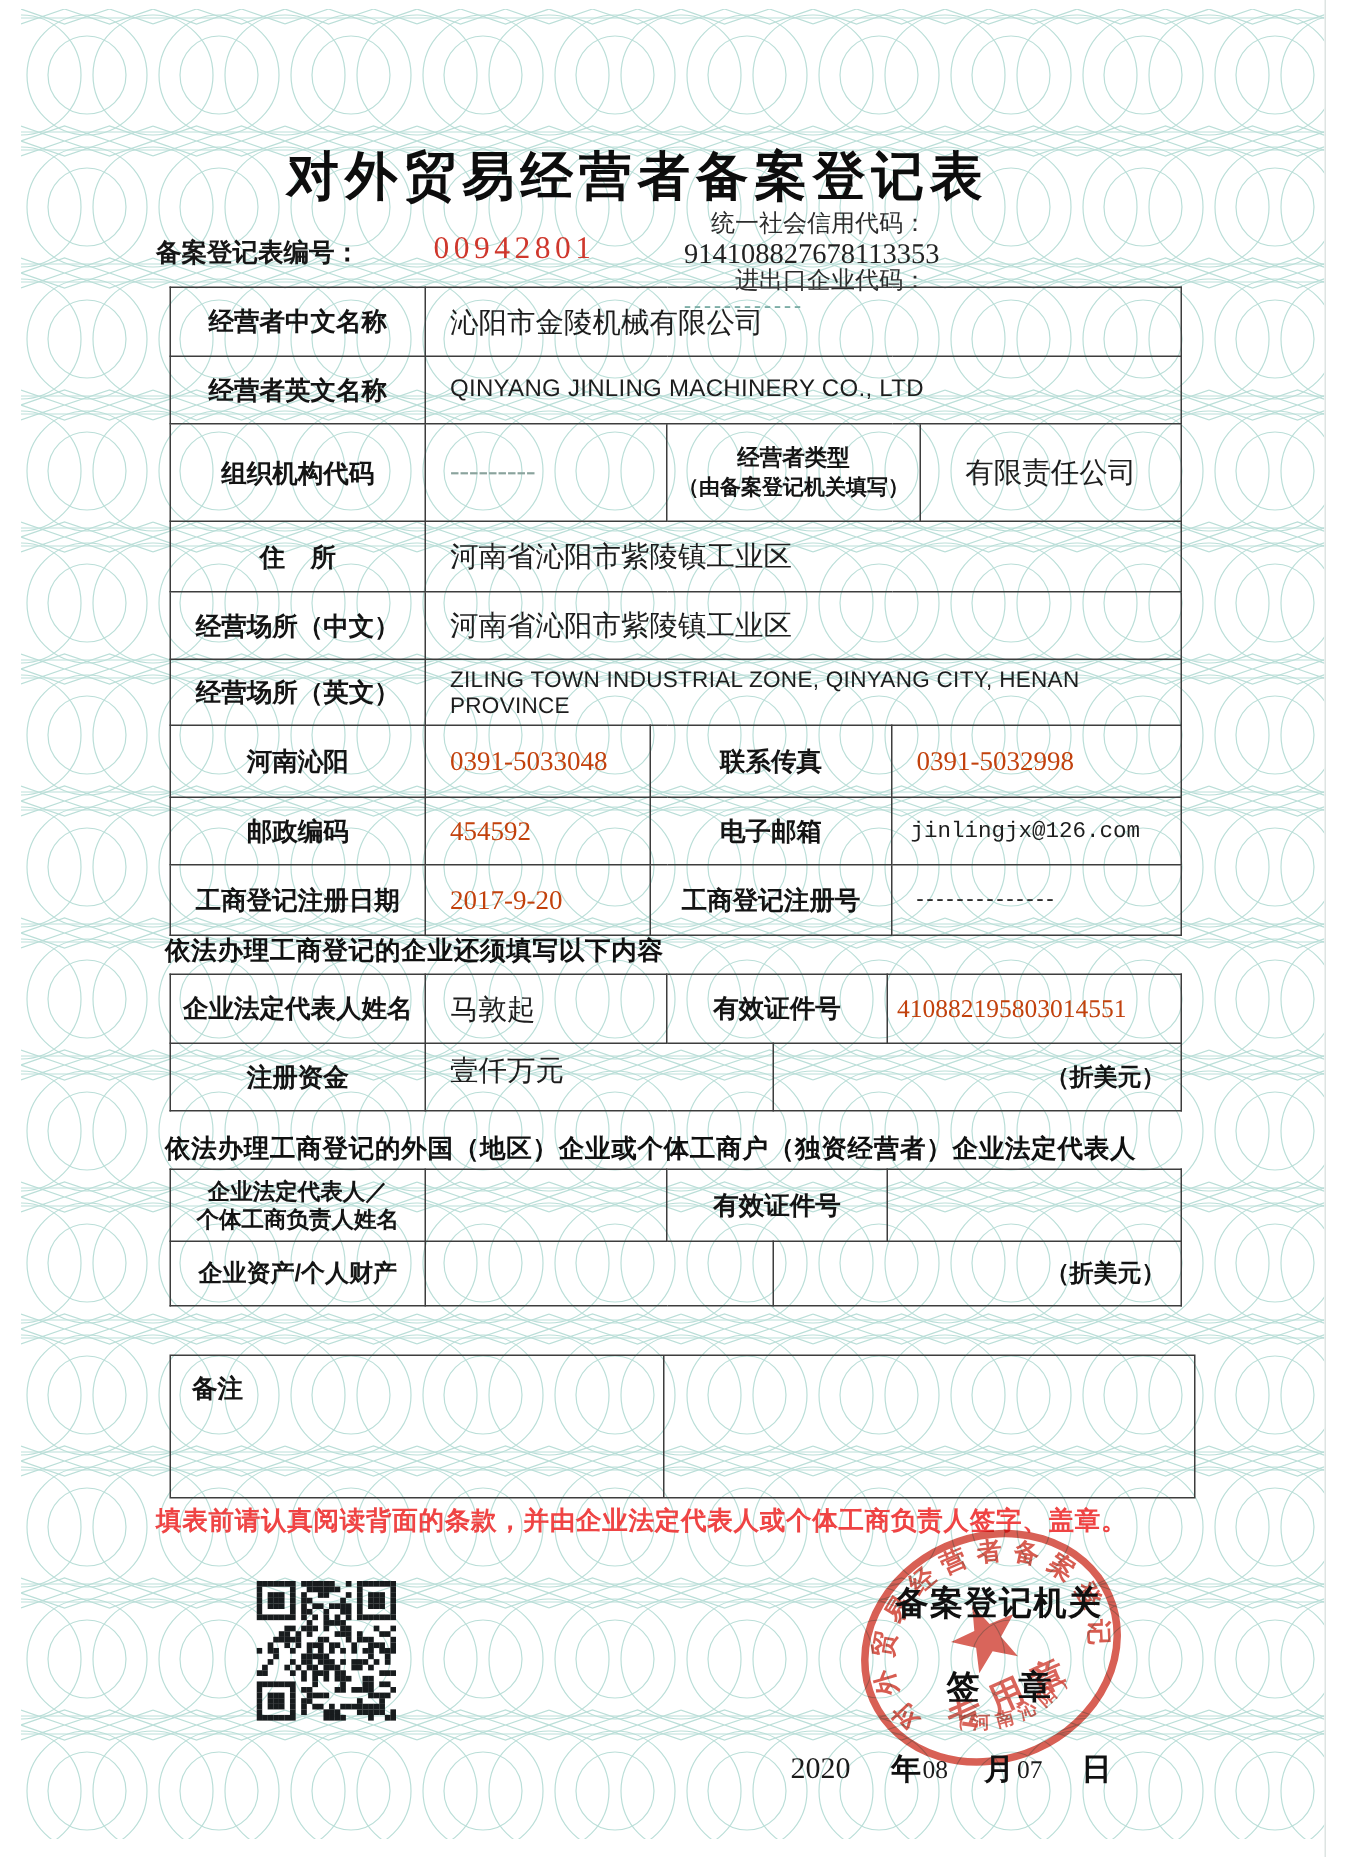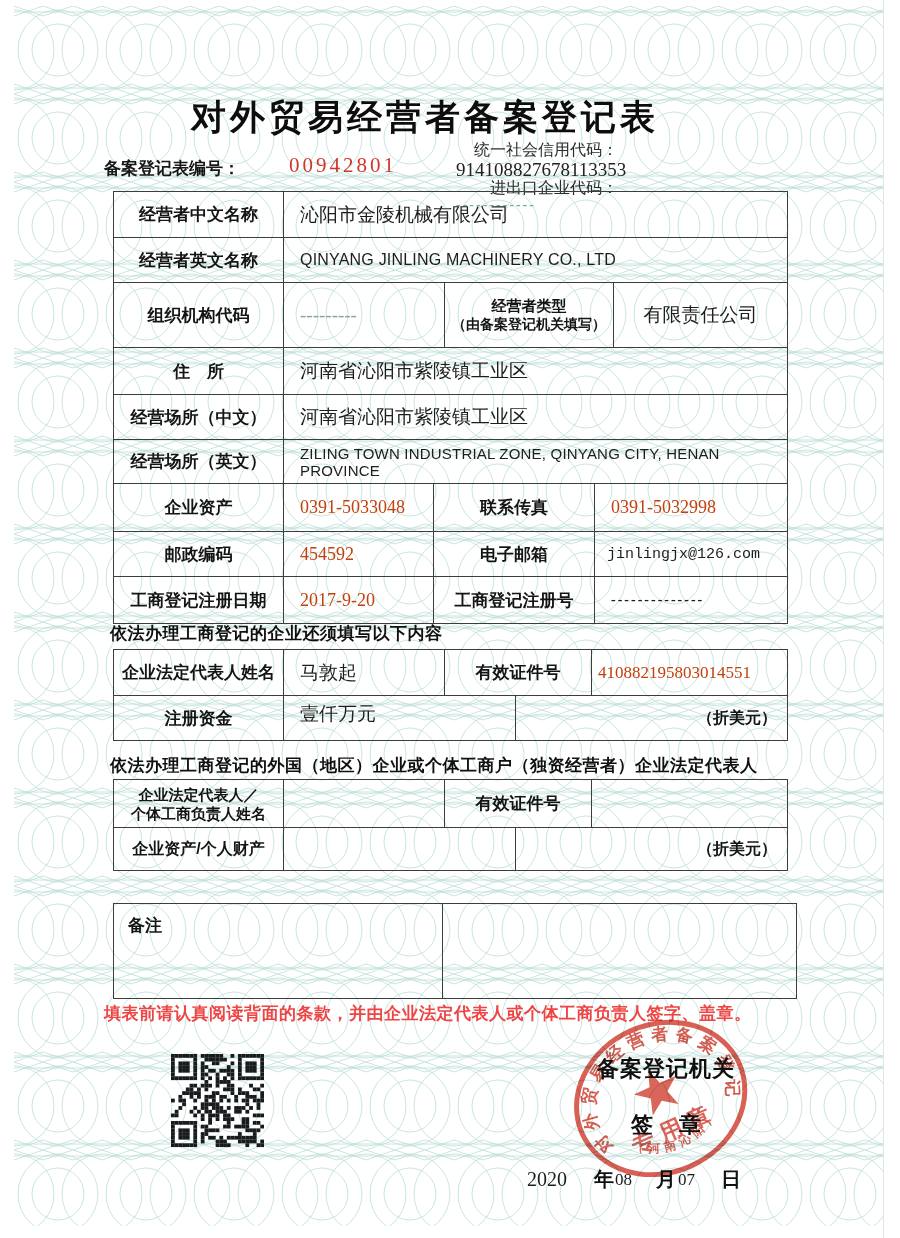--- a/index.html
+++ b/index.html
@@ -120,21 +120,21 @@
     </tr>
     <tr style="height:45px">
       <td class="lbl">经营场所（中文）</td>
       <td class="val" colspan="5">河南省沁阳市紫陵镇工业区</td>
     </tr>
     <tr style="height:44px">
       <td class="lbl">经营场所（英文）</td>
       <td class="val-en" colspan="5">ZILING TOWN INDUSTRIAL ZONE, QINYANG CITY, HENAN PROVINCE</td>
     </tr>
     <tr style="height:48px">
-      <td class="lbl">企业资产</td>
+      <td class="lbl">河南沁阳</td>
       <td class="val-num">0391-5033048</td>
       <td class="lbl" colspan="2">联系传真</td>
       <td class="val-num" colspan="2">0391-5032998</td>
     </tr>
     <tr style="height:45px">
       <td class="lbl">邮政编码</td>
       <td class="val-num">454592</td>
       <td class="lbl" colspan="2">电子邮箱</td>
       <td class="val-mono" colspan="2">jinlingjx@126.com</td>
     </tr>

